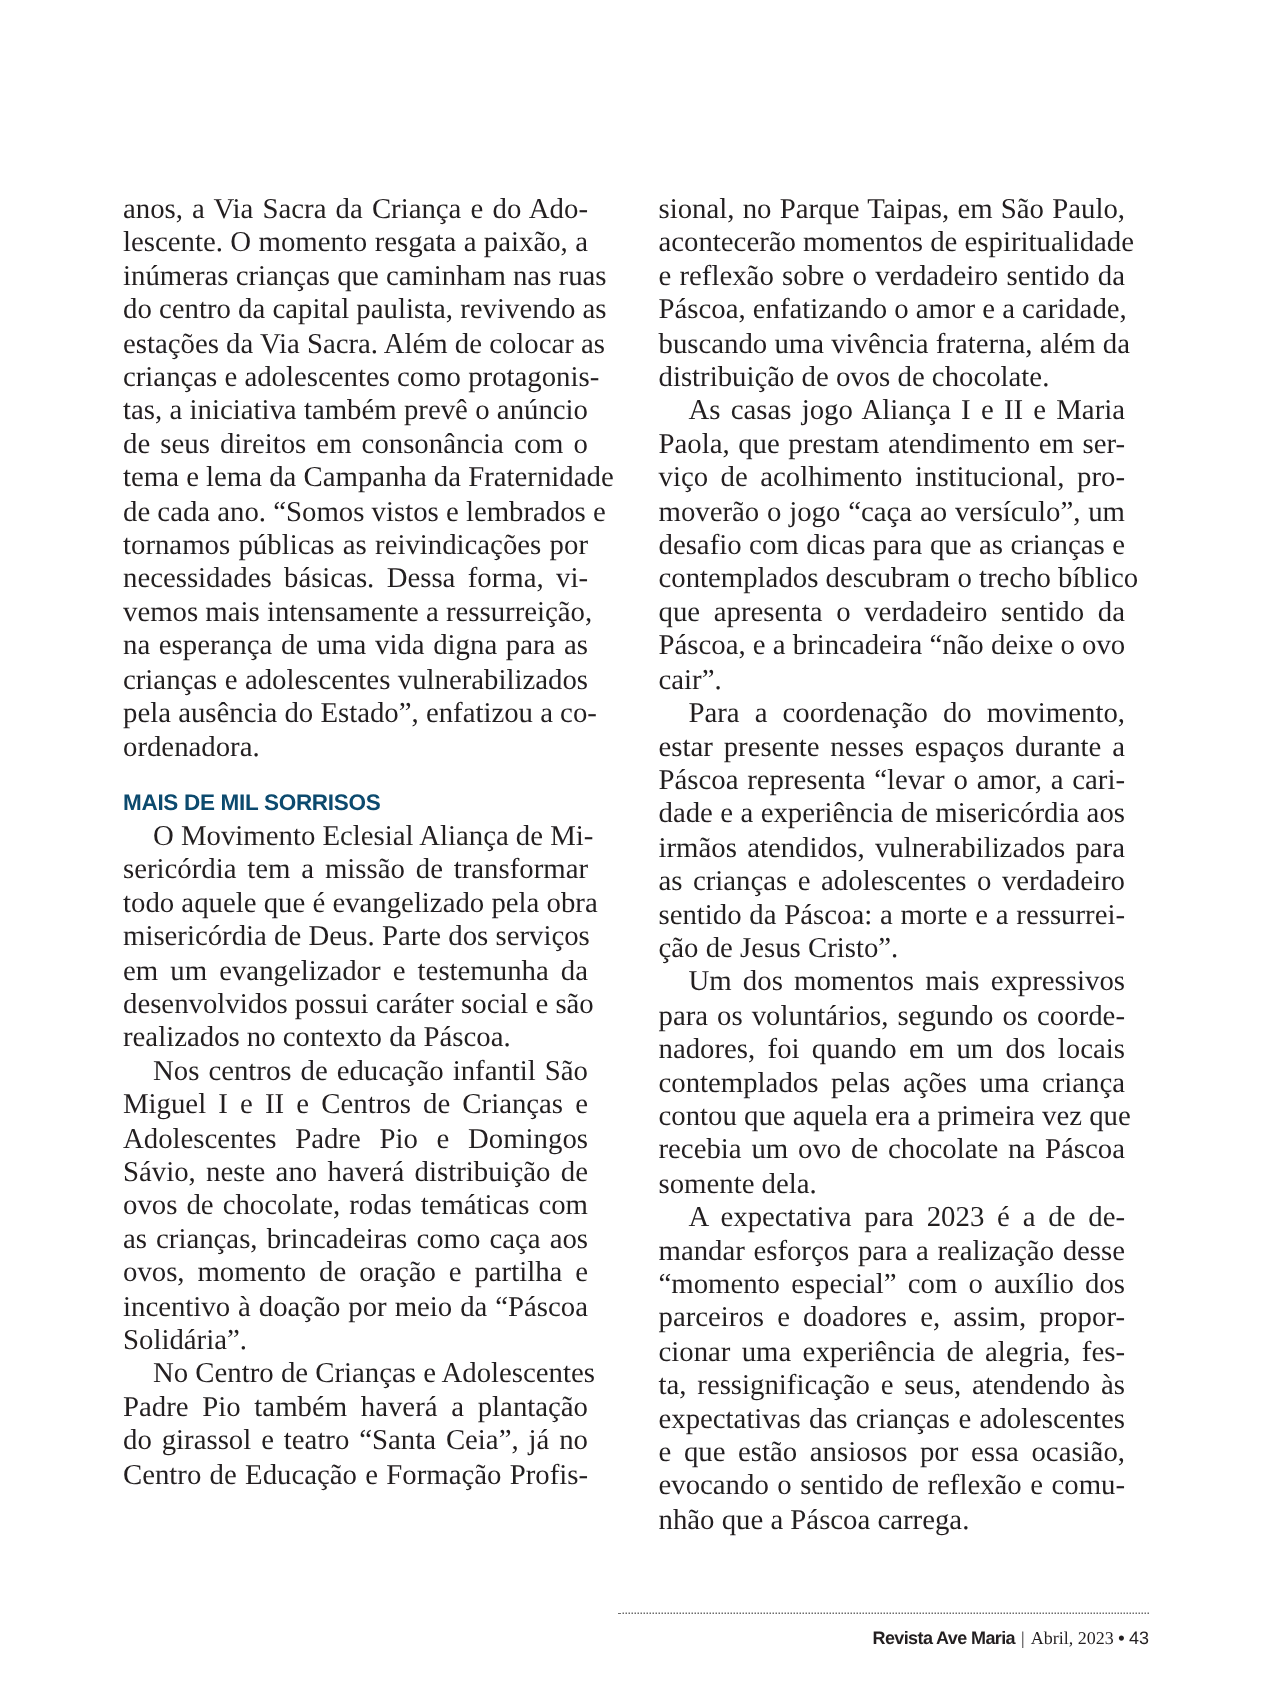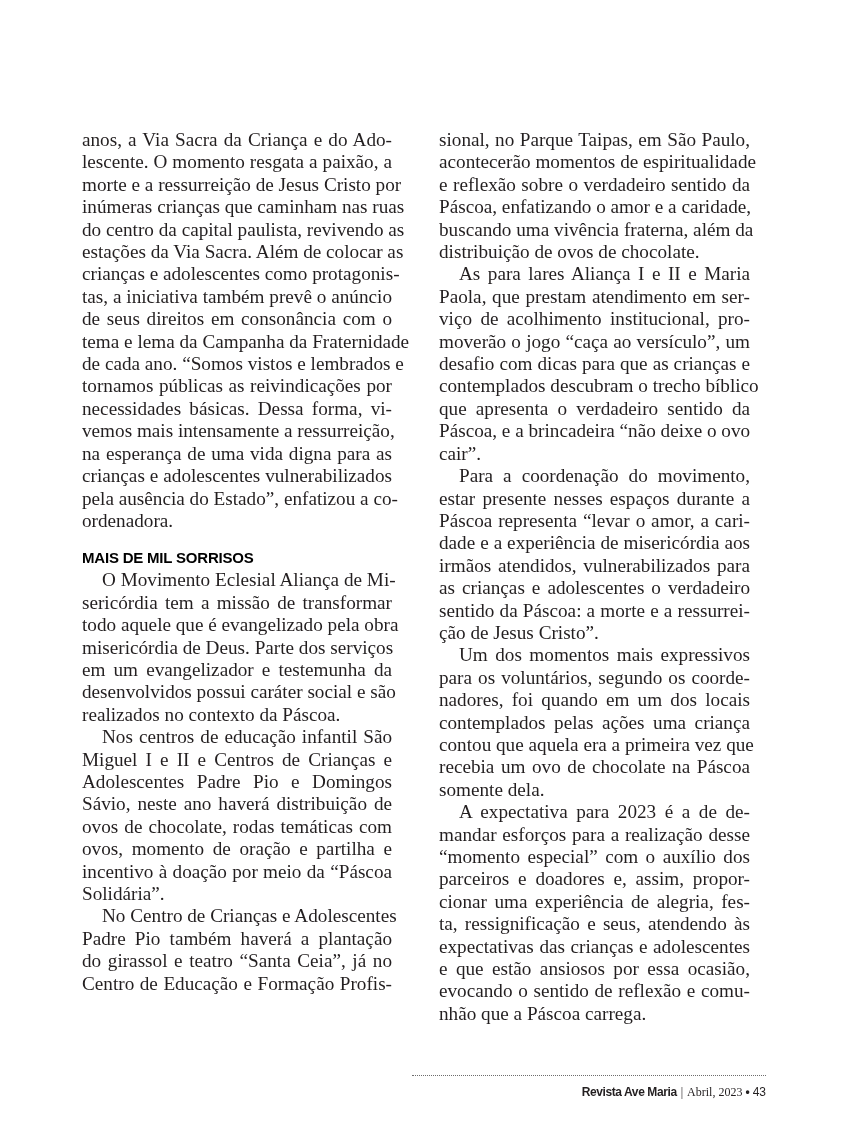--- a/index.html
+++ b/index.html
@@ -15,21 +15,21 @@
     text-align: justify; hyphens: manual;
   }
   .col-left { left: 82px; width: 310px; }
   .col-right { left: 439px; width: 311px; }
   .line { display: block; white-space: nowrap; text-align: justify; text-align-last: justify; }
   .line.last { text-align-last: left; }
   .line.indent { text-indent: 20px; }
   .heading {
     display: block; margin-top: 15px; margin-bottom: 0;
     font-family: "Liberation Sans", sans-serif; font-weight: bold;
-    font-size: 15px; line-height: 22px; color: #000000; letter-spacing: -0.2px;
+    font-size: 15px; line-height: 22px; color: #0c4a6e; letter-spacing: -0.2px;
   }
   .footer-rule {
     position: absolute; left: 412px; top: 1075px; width: 354px; height: 0;
     border-top: 1px dotted #6d6d6d;
   }
   .footer {
     position: absolute; right: 84px; top: 1084px; font-size: 12px; line-height: 16px;
     white-space: nowrap; color: #231f20;
   }
   .footer .mag { font-family: "Liberation Sans", sans-serif; font-weight: bold; letter-spacing: -0.4px; margin-left: 32px; }
@@ -38,21 +38,20 @@
   .footer .dot { font-family: "Liberation Sans", sans-serif; font-weight: bold; margin: 0 3px; }
   .footer .page { font-family: "Liberation Sans", sans-serif; font-weight: normal; }
 </style>
 </head>
 <body>
 
 <div class="col col-left">
   <div>
       <span class="line">anos, a Via Sacra da Criança e do Ado-</span>
       <span class="line">lescente. O momento resgata a paixão, a</span>
-      <span class="line">morte e a ressurreição de Jesus Cristo por</span>
       <span class="line">inúmeras crianças que caminham nas ruas</span>
       <span class="line">do centro da capital paulista, revivendo as</span>
       <span class="line">estações da Via Sacra. Além de colocar as</span>
       <span class="line">crianças e adolescentes como protagonis-</span>
       <span class="line">tas, a iniciativa também prevê o anúncio</span>
       <span class="line">de seus direitos em consonância com o</span>
       <span class="line">tema e lema da Campanha da Fraternidade</span>
       <span class="line">de cada ano. “Somos vistos e lembrados e</span>
       <span class="line">tornamos públicas as reivindicações por</span>
       <span class="line">necessidades básicas. Dessa forma, vi-</span>
@@ -71,20 +70,21 @@
       <span class="line">em um evangelizador e testemunha da</span>
       <span class="line">desenvolvidos possui caráter social e são</span>
       <span class="line last">realizados no contexto da Páscoa.</span>
     </div>
   <div>
       <span class="line indent">Nos centros de educação infantil São</span>
       <span class="line">Miguel I e II e Centros de Crianças e</span>
       <span class="line">Adolescentes Padre Pio e Domingos</span>
       <span class="line">Sávio, neste ano haverá distribuição de</span>
       <span class="line">ovos de chocolate, rodas temáticas com</span>
+      <span class="line">as crianças, brincadeiras como caça aos</span>
       <span class="line">ovos, momento de oração e partilha e</span>
       <span class="line">incentivo à doação por meio da “Páscoa</span>
       <span class="line last">Solidária”.</span>
     </div>
   <div>
       <span class="line indent">No Centro de Crianças e Adolescentes</span>
       <span class="line">Padre Pio também haverá a plantação</span>
       <span class="line">do girassol e teatro “Santa Ceia”, já no</span>
       <span class="line">Centro de Educação e Formação Profis-</span>
     </div>
@@ -93,21 +93,21 @@
 <div class="col col-right">
   <div>
       <span class="line">sional, no Parque Taipas, em São Paulo,</span>
       <span class="line">acontecerão momentos de espiritualidade</span>
       <span class="line">e reflexão sobre o verdadeiro sentido da</span>
       <span class="line">Páscoa, enfatizando o amor e a caridade,</span>
       <span class="line">buscando uma vivência fraterna, além da</span>
       <span class="line last">distribuição de ovos de chocolate.</span>
     </div>
   <div>
-      <span class="line indent">As para lares Aliança I e II e Maria</span>
+      <span class="line indent">As casas jogo Aliança I e II e Maria</span>
       <span class="line">Paola, que prestam atendimento em ser-</span>
       <span class="line">viço de acolhimento institucional, pro-</span>
       <span class="line">moverão o jogo “caça ao versículo”, um</span>
       <span class="line">desafio com dicas para que as crianças e</span>
       <span class="line">contemplados descubram o trecho bíblico</span>
       <span class="line">que apresenta o verdadeiro sentido da</span>
       <span class="line">Páscoa, e a brincadeira “não deixe o ovo</span>
       <span class="line last">cair”.</span>
     </div>
   <div>

